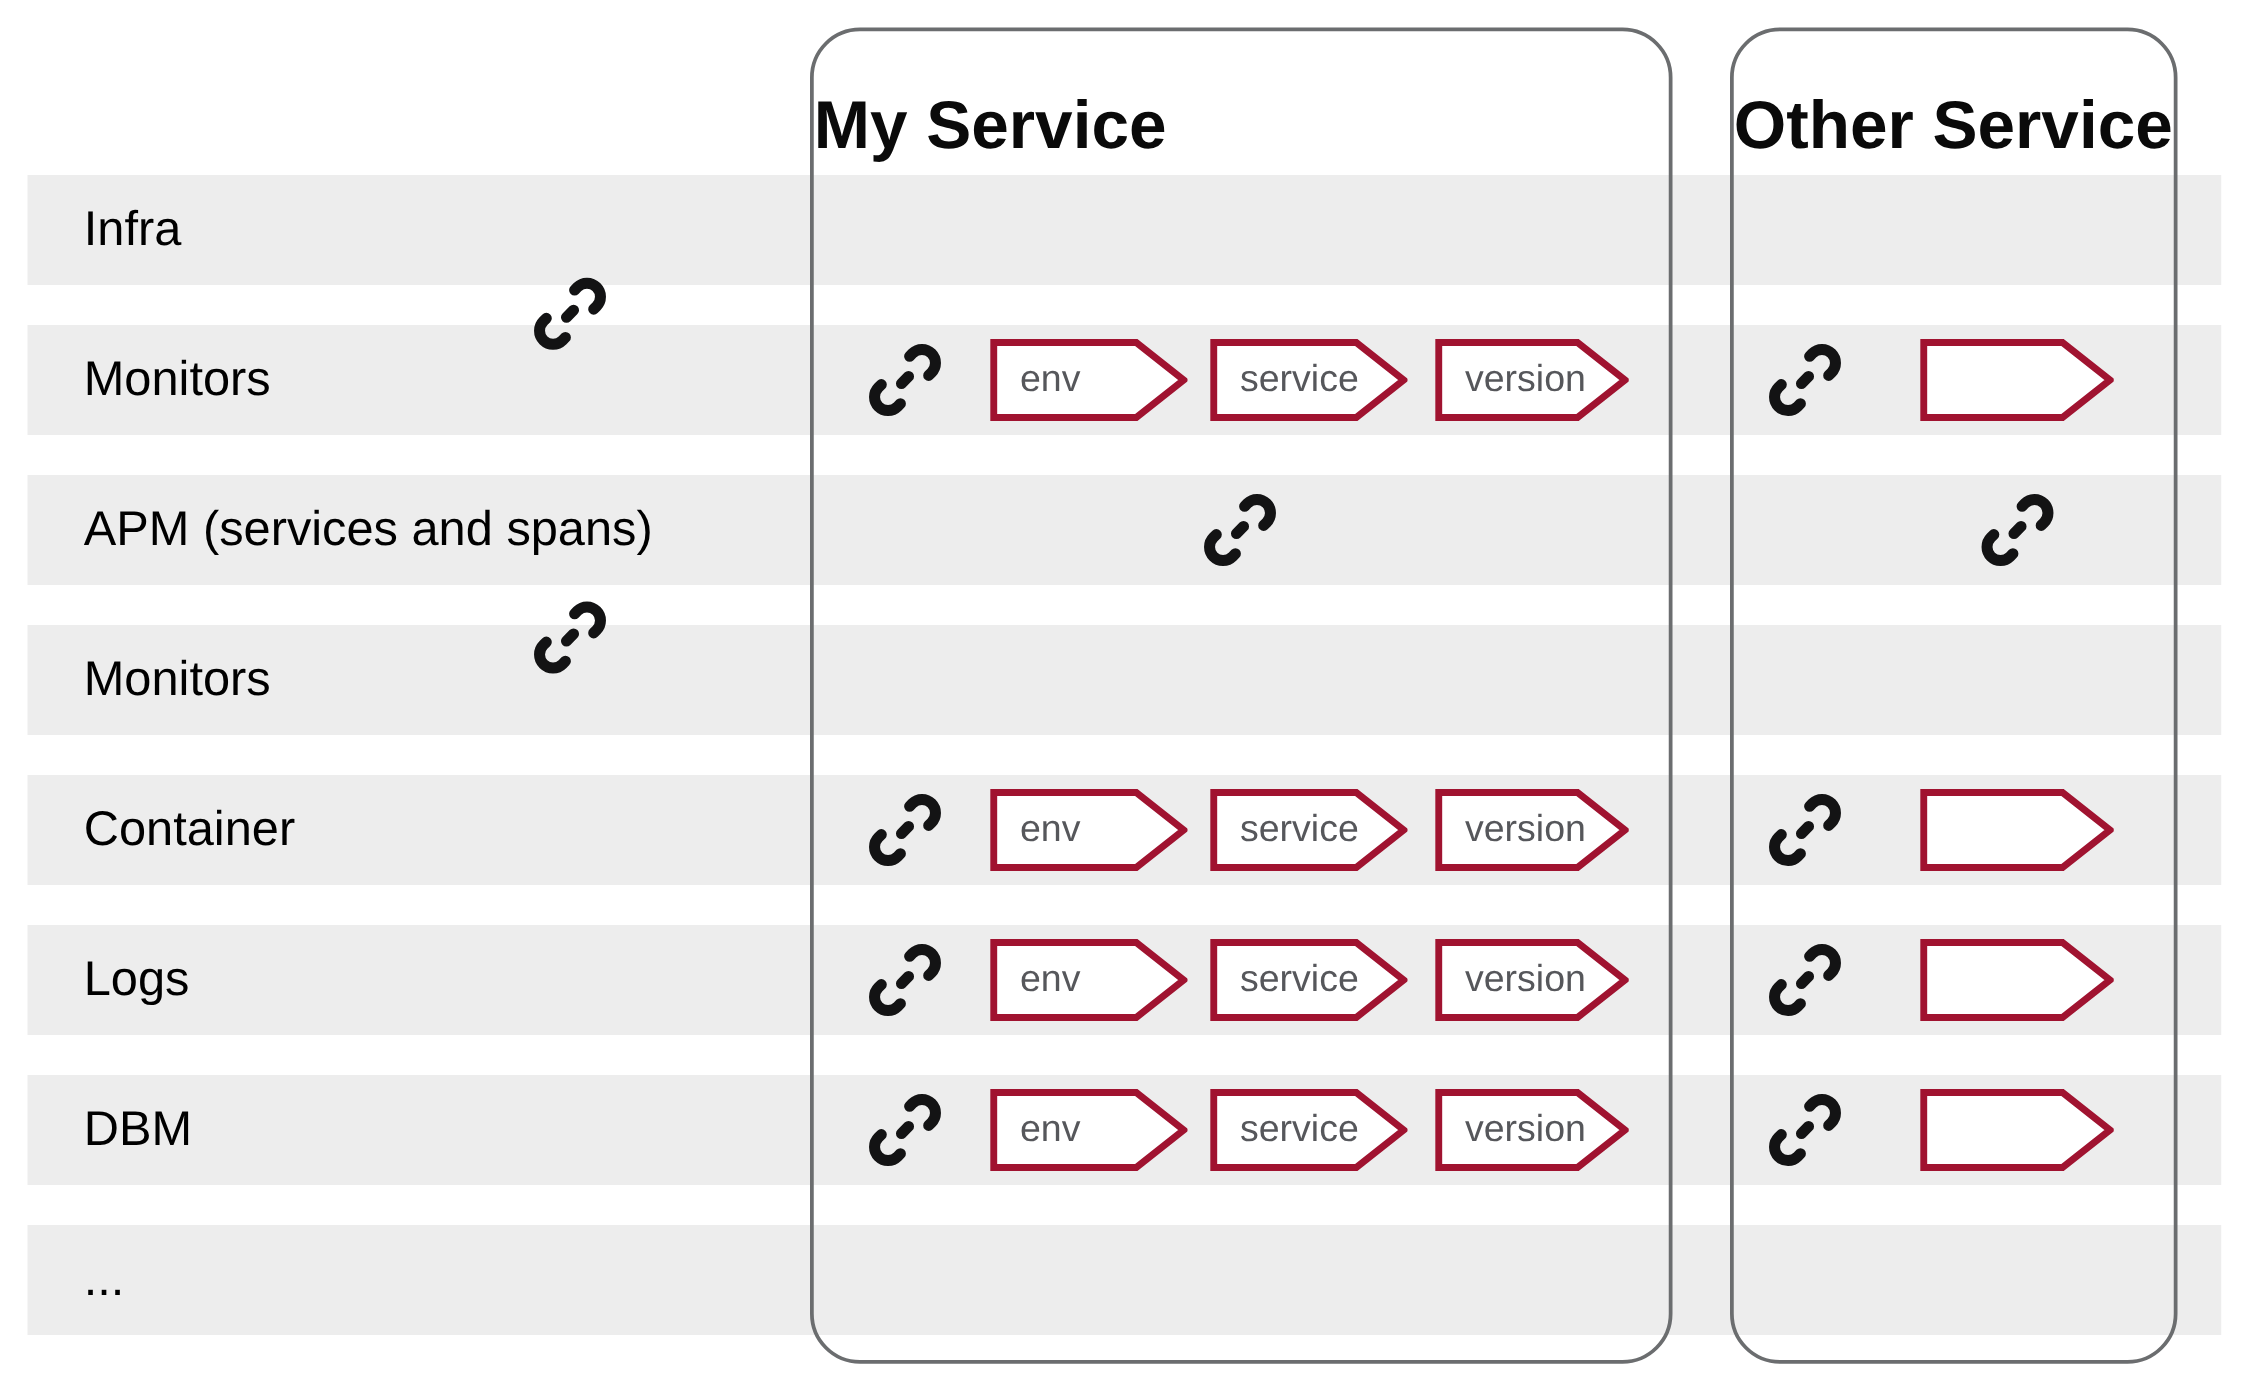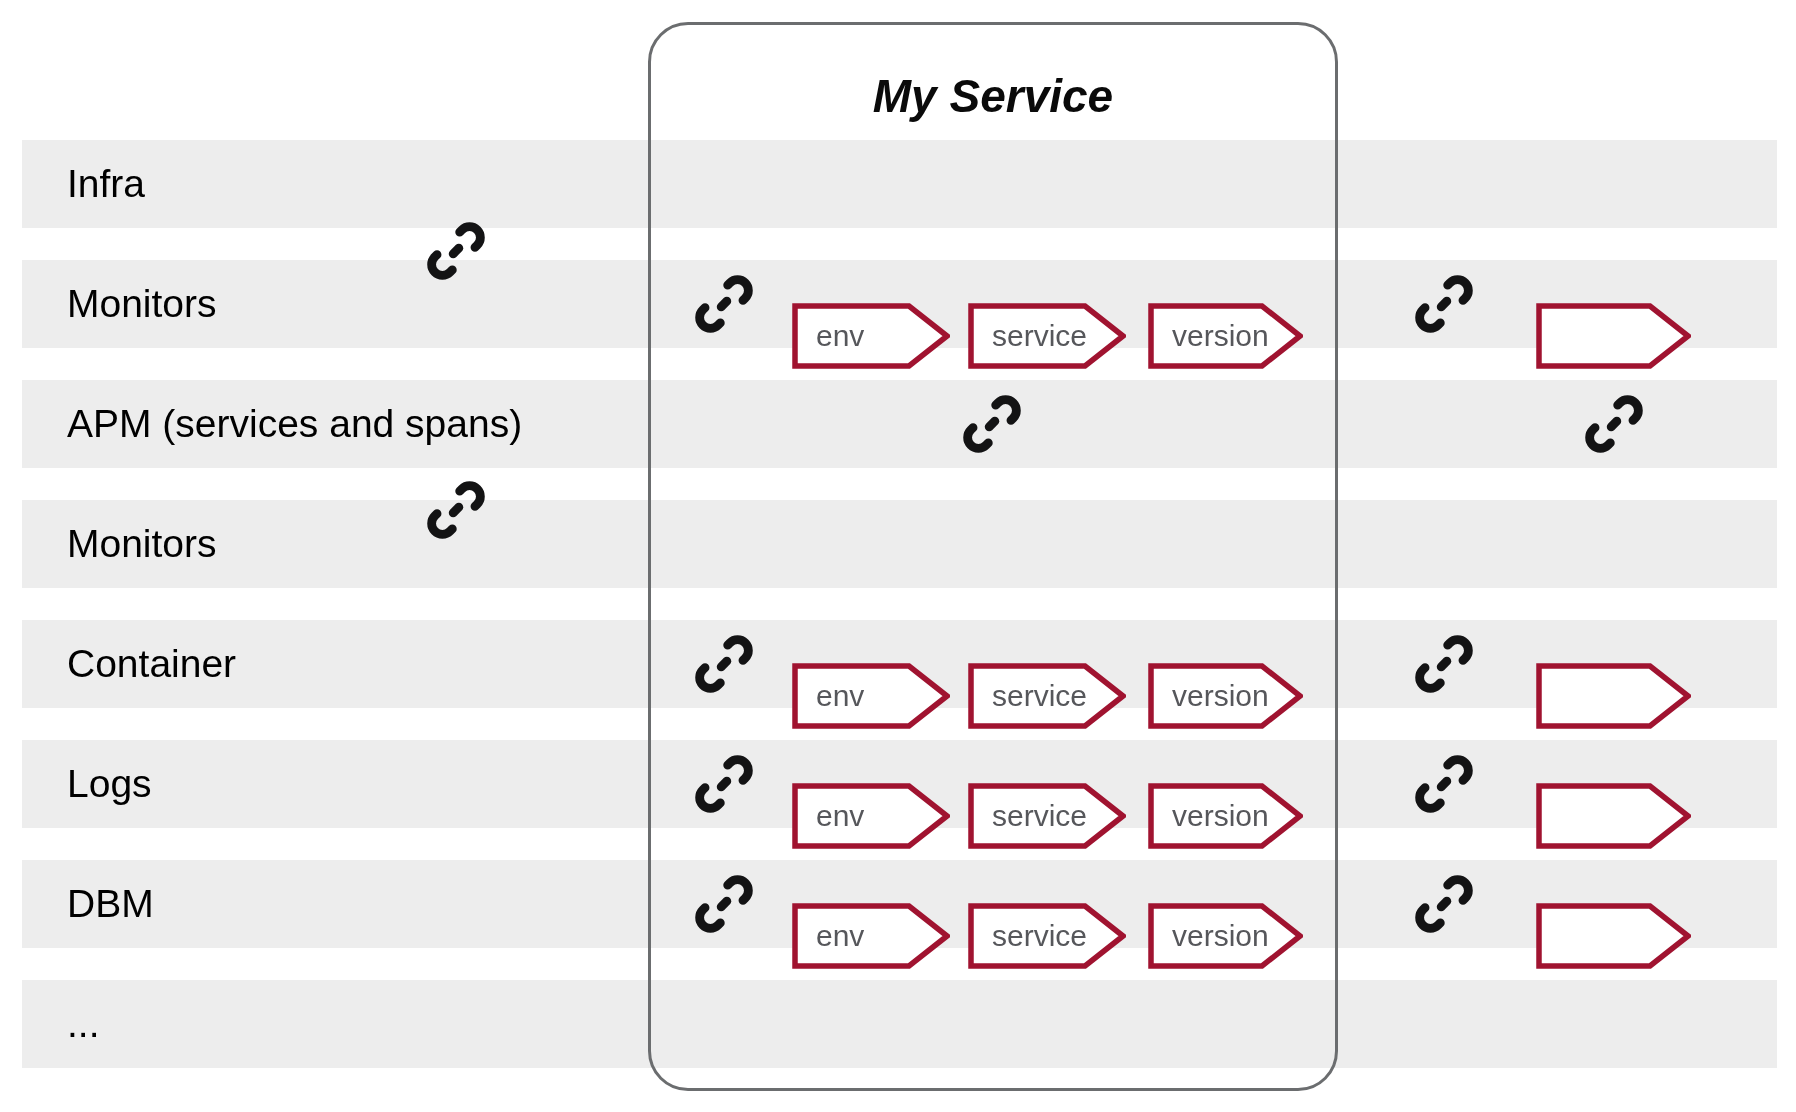--- a/index.html
+++ b/index.html
@@ -17,25 +17,25 @@
     font-size:39px;color:var(--label,#000);white-space:nowrap;
   }
   .colbox{
     position:absolute;top:22px;height:1069px;
     border:3px solid var(--box-border,#6b6d6f);
     border-radius:40px;background:transparent;box-sizing:border-box;
   }
   .colbox-my{left:648px;width:690px;}
   .colbox-other{left:1384px;width:358px;}
   .col-header{
-    position:absolute;top:44px;left:0;right:0;text-align:center;
-    font-size:46px;font-weight:600;color:#0a0a0a;white-space:nowrap;font-style:italic;
+    position:absolute;top:44px;left:0;right:0;
+    font-size:54px;font-weight:600;color:#0a0a0a;white-space:nowrap;
   }
   .link-icon{position:absolute;}
-  .tag{position:absolute;margin-top:32px;}
+  .tag{position:absolute;}
   .tag svg{position:absolute;left:0;top:0;}
   .tag-label{
     position:absolute;left:24px;top:0;bottom:0;
     display:flex;align-items:center;
     font-size:30px;color:var(--tag-text,#56575b);white-space:nowrap;
   }
 </style>
 </head>
 <body>
 
@@ -64,20 +64,23 @@
       </div>
       <div class="band" style="top:980px">
         <span class="band-label">...</span>
       </div>
     </div>
 
   <div class="colbox colbox-my">
     <span class="col-header">My Service</span>
   </div>
 
+  <div class="colbox colbox-other">
+    <span class="col-header">Other Service</span>
+  </div>
 
   <div id="content-layer">
       <svg class="link-icon" style="left:684px;top:264px" width="80" height="80" viewBox="0 0 100 100">
         <g transform="rotate(45 50 50)" fill="none" stroke="var(--icon)" stroke-width="11" stroke-linecap="round">
           <path d="M36.5 30 V26 A13.5 13.5 0 0 1 63.5 26 V30"></path>
           <path d="M50 45 V55"></path>
           <path d="M36.5 70 V74 A13.5 13.5 0 0 0 63.5 74 V70"></path>
         </g>
       </svg>
       <div class="tag" style="left:792px;top:271px;width:158px;height:66px">

